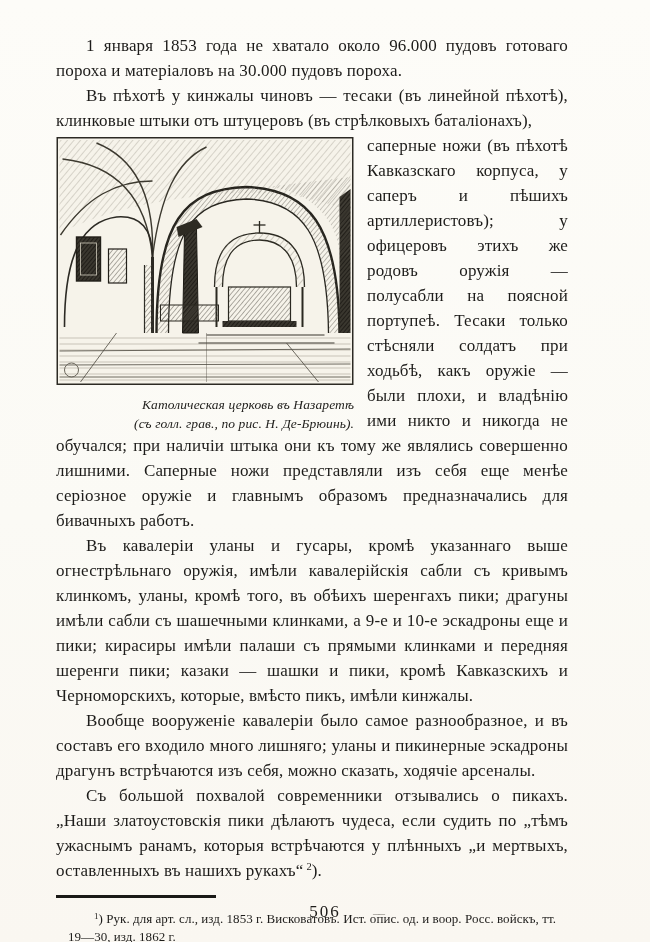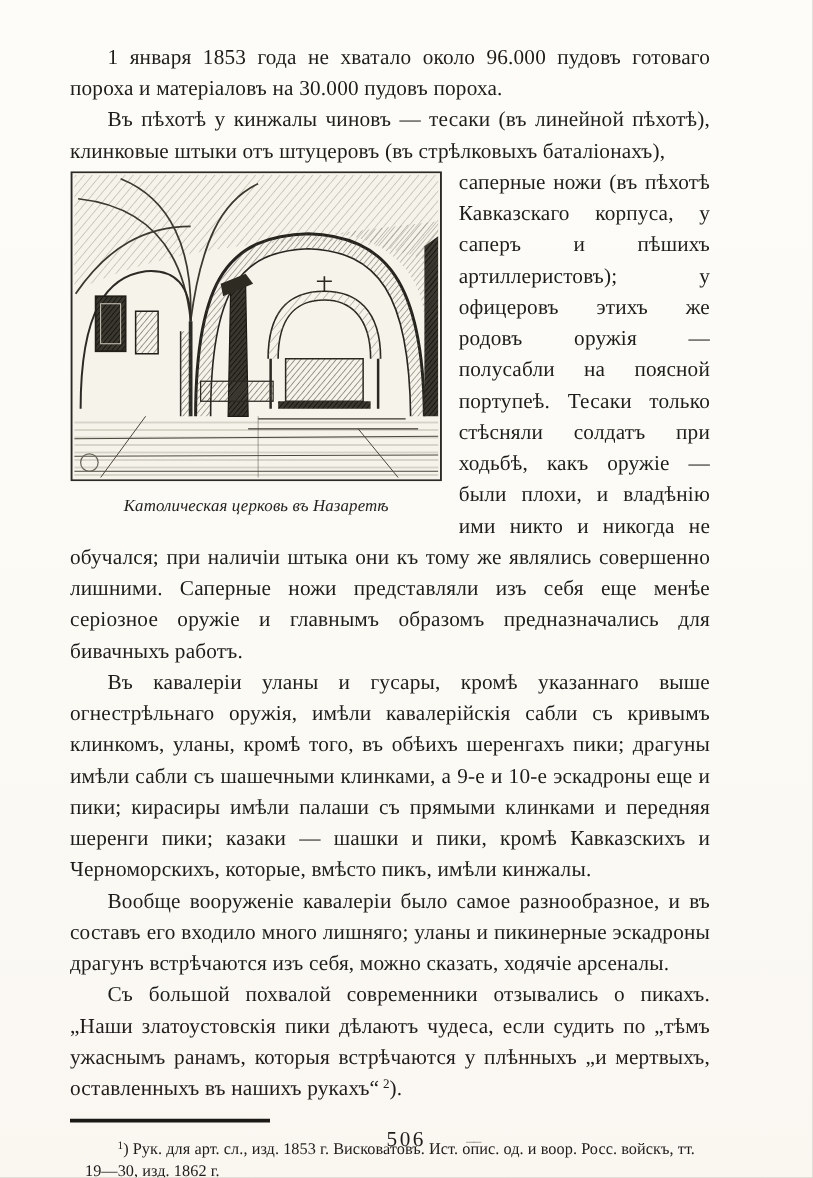--- a/index.html
+++ b/index.html
@@ -15,21 +15,21 @@
   p.para { margin: 0; text-indent: 30px; }
   .clear { clear: left; }
   .italic { font-style: italic; }
   sup.footref { font-size: 10.5px; line-height: 0; vertical-align: 6px; letter-spacing: 0; margin-left: 3px; }
   p.footnote sup.footref { margin-left: 0; vertical-align: 4px; font-size: 9px; }
 
   .engraving { float: left; width: 298px; margin: 4px 13px 0 0; }
   figure { margin: 0; }
   .plate svg { display: block; width: 298px; height: 248px; }
   figcaption {
-    font-style: italic; text-align: center; font-size: 13.5px; line-height: 19px;
+    font-style: italic; text-align: right; font-size: 13.5px; line-height: 19px;
     margin-top: 10px; text-indent: 0; letter-spacing: .1px; color: #23221f;
   }
 
   .footnote-block { margin-top: 8px; }
   .footnote-rule { width: 160px; height: 3px; background: #1a1916; margin: 12px 0 7px 0; }
   p.footnote { margin: 12px; font-size: 13px; line-height: 17.5px; text-align: justify; text-indent: 26px; letter-spacing: .05px; }
 
   .page-footer { position: absolute; left: 0; right: 0; bottom: 20px; text-align: center; font-size: 17px; letter-spacing: 2px; }
   .margin-mark { position: absolute; left: calc(50% + 48px); bottom: 1px; color: #8f8c84; font-size: 13px; letter-spacing: -1px; }
 </style>
@@ -112,20 +112,21 @@
               <line x1="3" y1="240" x2="294" y2="240"></line>
               <line x1="60" y1="196" x2="24" y2="245"></line>
               <line x1="150" y1="196" x2="150" y2="245" opacity="0.5"></line>
               <line x1="230" y1="206" x2="262" y2="245"></line>
             </g>
             <circle cx="15" cy="233" r="7" fill="none" stroke="#6b675c" stroke-width="1"></circle>
           </svg>
         </div>
         <figcaption>
           <span>Католическая церковь въ Назаретѣ</span><br>
+          <span>(съ голл. грав., по рис. Н. Де-Брюинь).</span>
         </figcaption>
       </figure>
       <span>саперные ножи (въ пѣхотѣ Кавказскаго корпуса, у саперъ и пѣшихъ артиллеристовъ); у офицеровъ этихъ же родовъ оружія — полусабли на поясной портупеѣ. Тесаки только стѣсняли солдатъ при ходьбѣ, какъ оружіе — были плохи, и владѣнію ими никто и никогда не обучался; при наличіи штыка они къ тому же являлись совершенно лишними. Саперные ножи представляли изъ себя еще менѣе серіозное оружіе и главнымъ образомъ предназначались для бивачныхъ работъ.</span>
     </div>
 
     <p class="para clear">Въ кавалеріи уланы и гусары, кромѣ указаннаго выше огнестрѣльнаго оружія, имѣли кавалерійскія сабли съ кривымъ клинкомъ, уланы, кромѣ того, въ обѣихъ шеренгахъ пики; драгуны имѣли сабли съ шашечными клинками, а 9-е и 10-е эскадроны еще и пики; кирасиры имѣли палаши съ прямыми клинками и передняя шеренги пики; казаки — шашки и пики, кромѣ Кавказскихъ и Черноморскихъ, которые, вмѣсто пикъ, имѣли кинжалы.</p>
 
     <p class="para">Вообще вооруженіе кавалеріи было самое разнообразное, и въ составъ его входило много лишняго; уланы и пикинерные эскадроны драгунъ встрѣчаются изъ себя, можно сказать, ходячіе арсеналы.</p>
 
     <p class="para"><span>Съ большой похвалой современники отзывались о пикахъ. „Наши златоустовскія пики дѣлаютъ чудеса, если судить по „тѣмъ ужаснымъ ранамъ, которыя встрѣчаются у плѣнныхъ „и мертвыхъ, оставленныхъ въ нашихъ рукахъ“</span><sup class="footref">2</sup><span>).</span></p>

